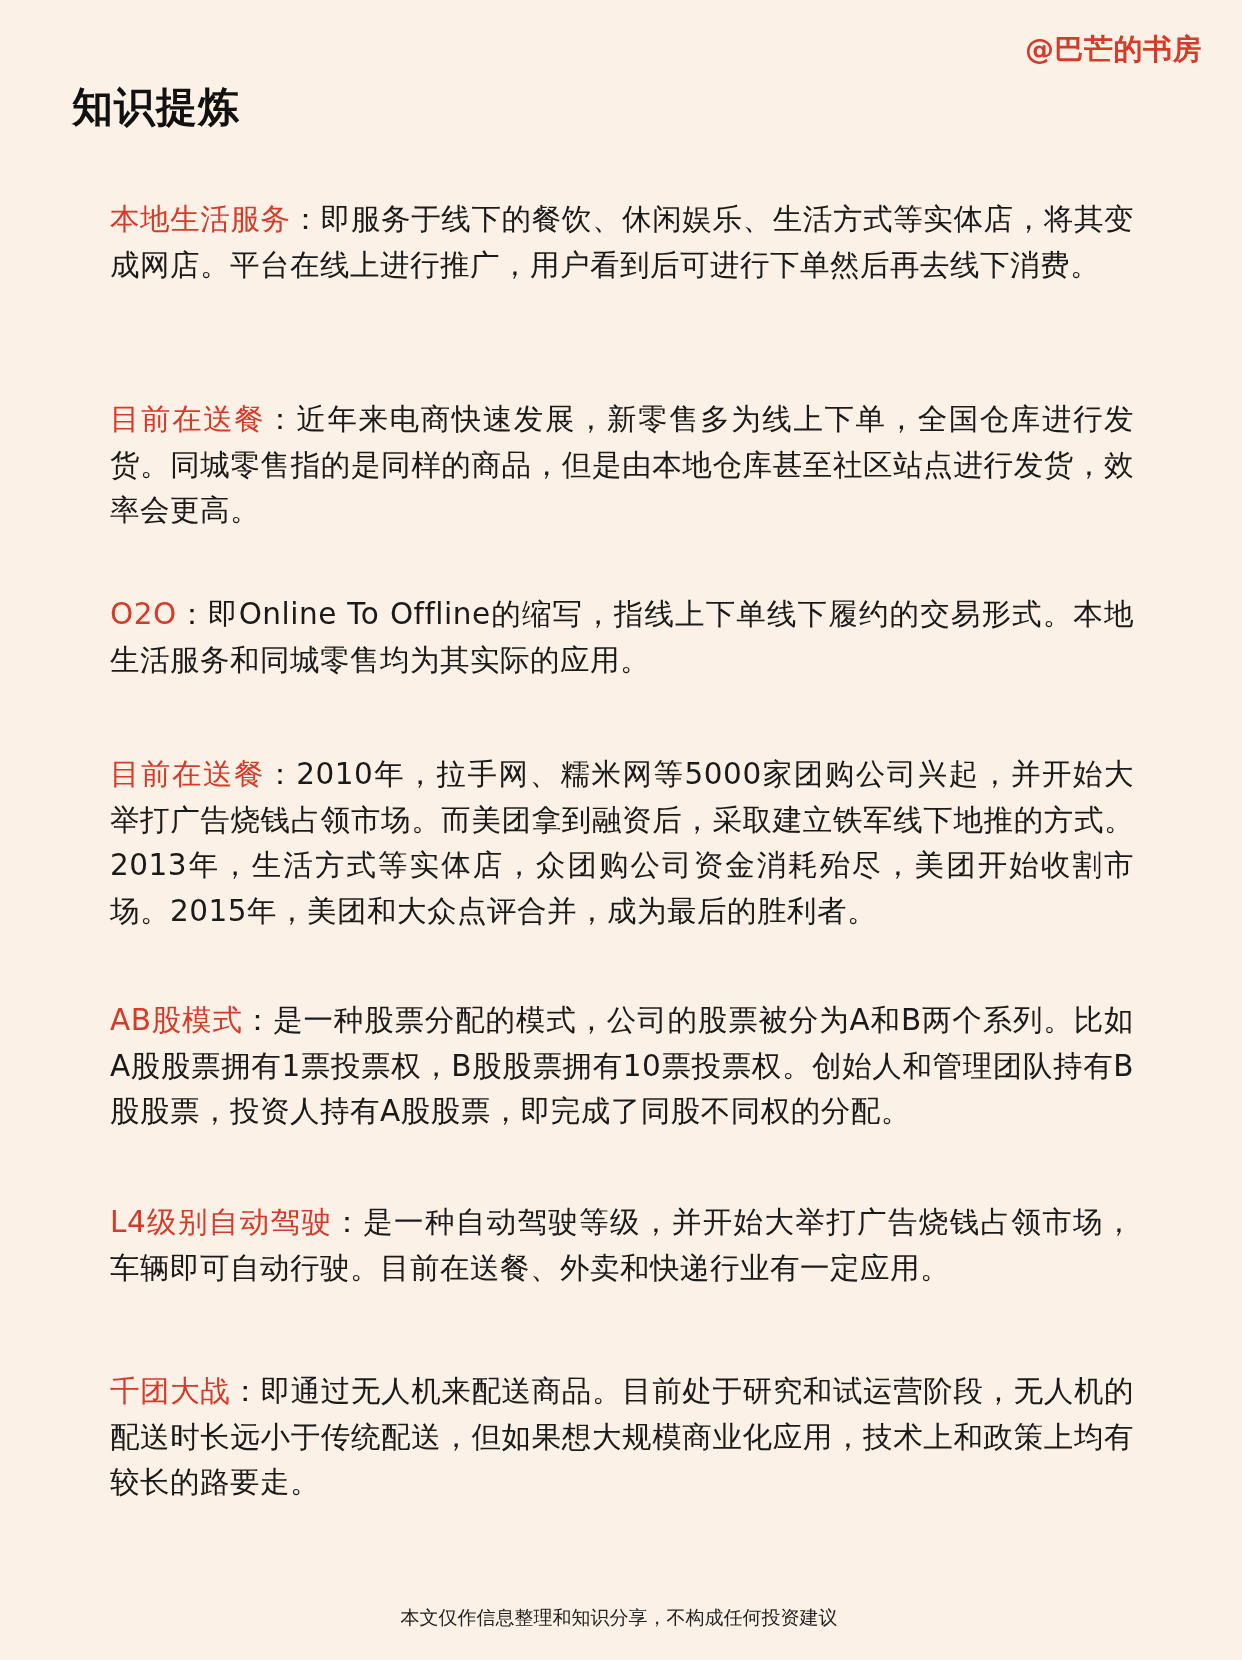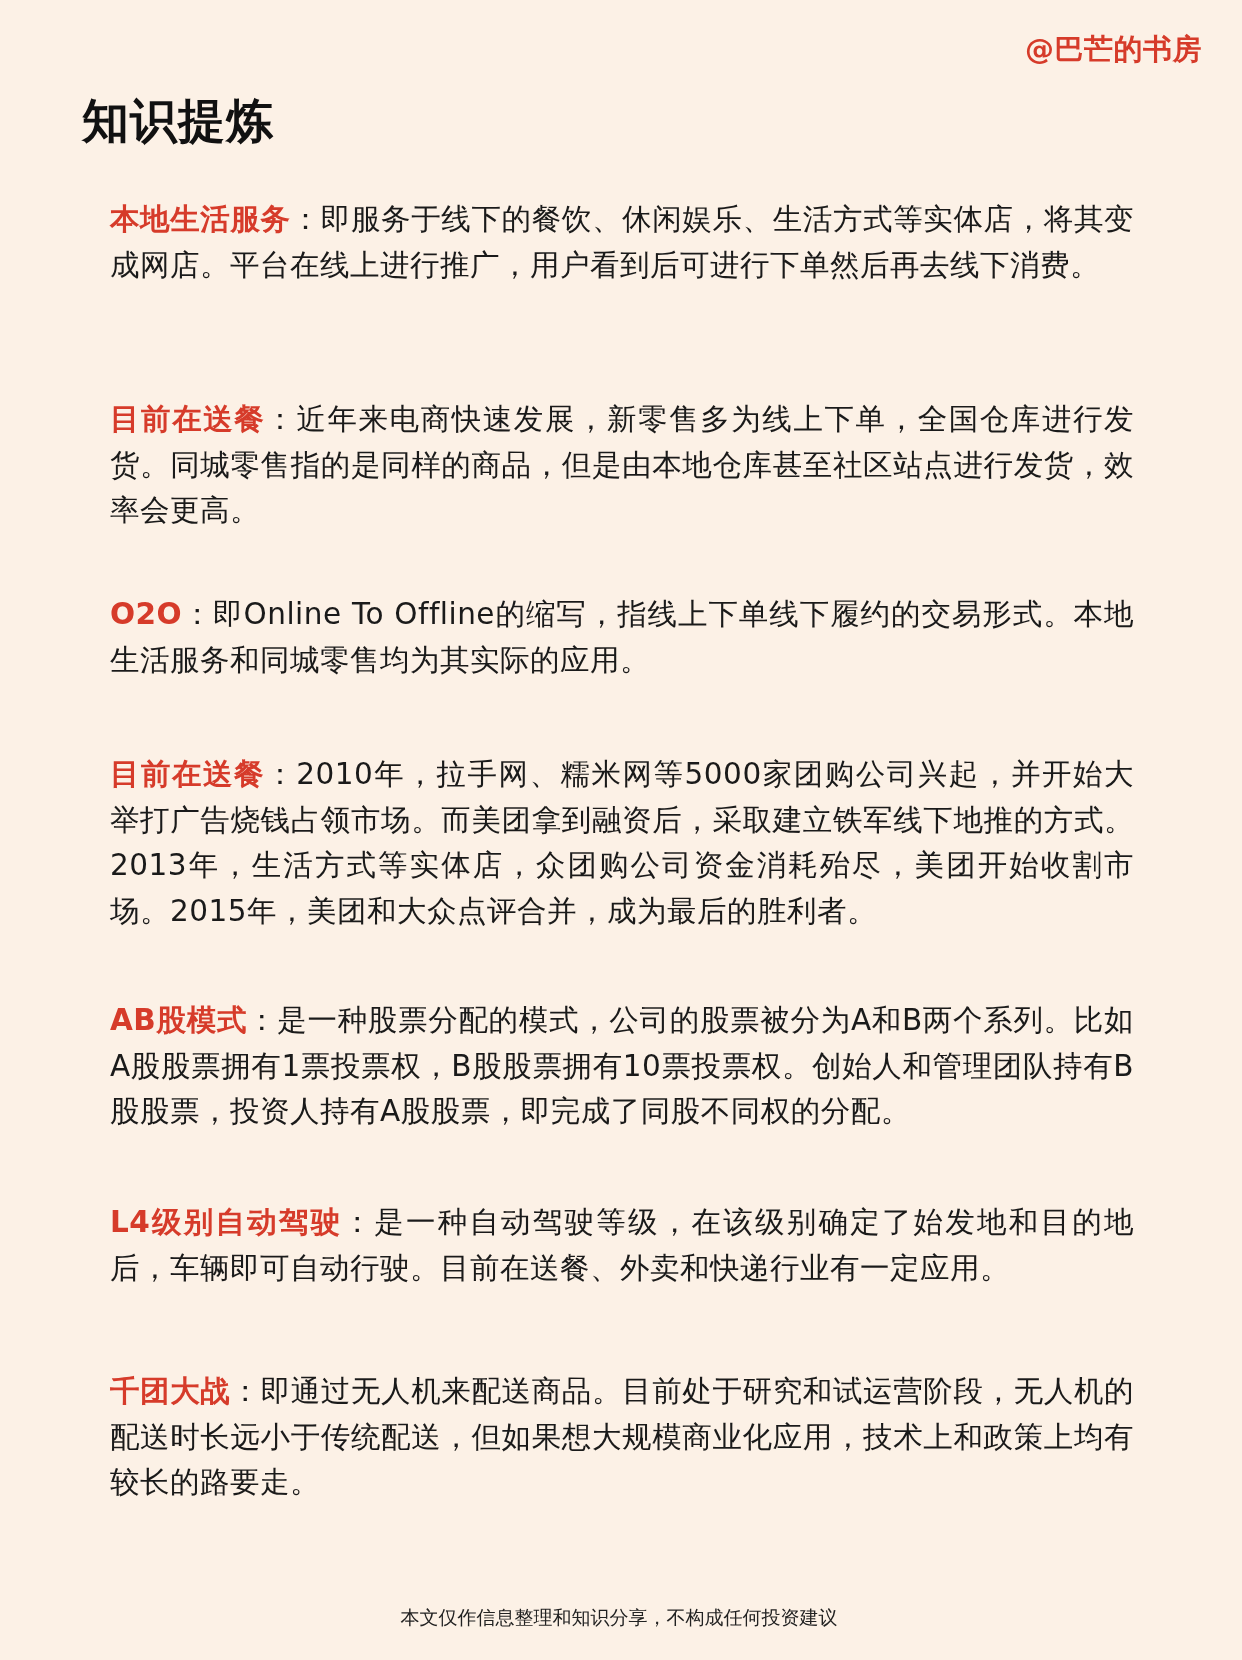--- a/index.html
+++ b/index.html
@@ -21,45 +21,45 @@
       right: 40px;
       font-size: 29px;
       font-weight: bold;
       color: var(--accent, #d63b2a);
       letter-spacing: 0.5px;
     }
     .page-title {
       position: absolute;
       left: 72px;
       top: 80px;
-      font-size: 47px;
+      font-size: 41px;
       font-weight: bold;
       color: #111111;
-      margin: 10px;
+      margin: 0;
       letter-spacing: 1px;
     }
     .entries {
       position: absolute;
       left: 110px;
       top: 0;
       width: 1024px;
     }
     .entry {
       position: absolute;
       left: 0;
       width: 1024px;
       font-size: 29.5px;
       line-height: 45.5px;
       text-align: justify;
       margin: 0;
       letter-spacing: 0.5px;
     }
     .term {
       color: var(--accent, #d63b2a);
-      font-weight: bold;
+      font-weight: normal;
     }
     .sep {
       color: #1a1a1a;
     }
     .footer {
       position: absolute;
       left: 0;
       width: 1238px;
       top: 1605px;
       text-align: center;
@@ -89,21 +89,21 @@
 
   <p class="entry" style="top:752px;">
     <span class="term">目前在送餐</span><span class="sep">：</span><span>2010年，拉手网、糯米网等5000家团购公司兴起，并开始大举打广告烧钱占领市场。而美团拿到融资后，采取建立铁军线下地推的方式。2013年，生活方式等实体店，众团购公司资金消耗殆尽，美团开始收割市场。2015年，美团和大众点评合并，成为最后的胜利者。</span>
   </p>
 
   <p class="entry" style="top:998px;">
     <span class="term">AB股模式</span><span class="sep">：</span><span>是一种股票分配的模式，公司的股票被分为A和B两个系列。比如A股股票拥有1票投票权，B股股票拥有10票投票权。创始人和管理团队持有B股股票，投资人持有A股股票，即完成了同股不同权的分配。</span>
   </p>
 
   <p class="entry" style="top:1200px;">
-    <span class="term">L4级别自动驾驶</span><span class="sep">：</span><span>是一种自动驾驶等级，在该级别确定了始发地和目的地后，车辆即可自动行驶。目前在送餐、外卖和快递行业有一定应用。</span>
+    <span class="term">L4级别自动驾驶</span><span class="sep">：</span><span>是一种自动驾驶等级，并开始大举打广告烧钱占领市场，车辆即可自动行驶。目前在送餐、外卖和快递行业有一定应用。</span>
   </p>
 
   <p class="entry" style="top:1369px;">
     <span class="term">千团大战</span><span class="sep">：</span><span>即通过无人机来配送商品。目前处于研究和试运营阶段，无人机的配送时长远小于传统配送，但如果想大规模商业化应用，技术上和政策上均有较长的路要走。</span>
   </p>
 </div>
 
 <div class="footer">本文仅作信息整理和知识分享，不构成任何投资建议</div>
 
 </body></html>

